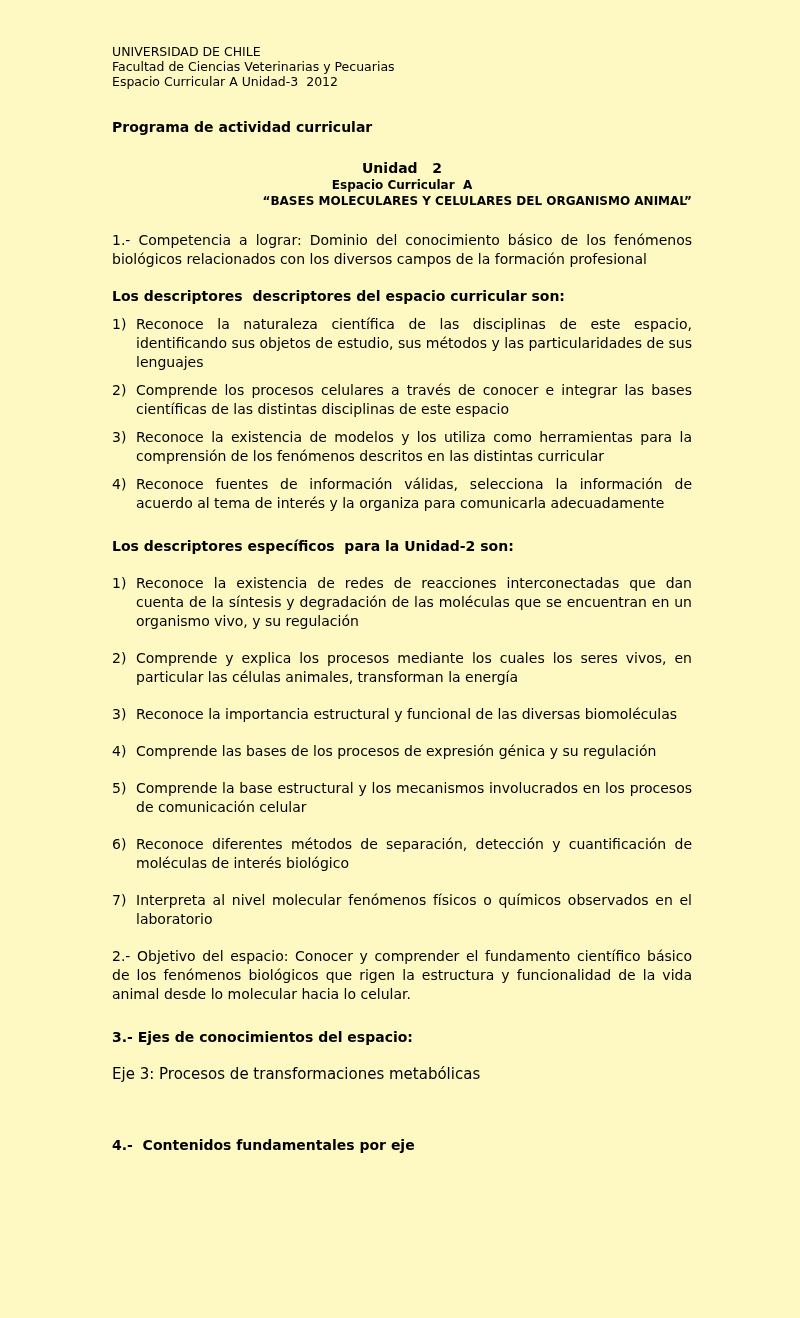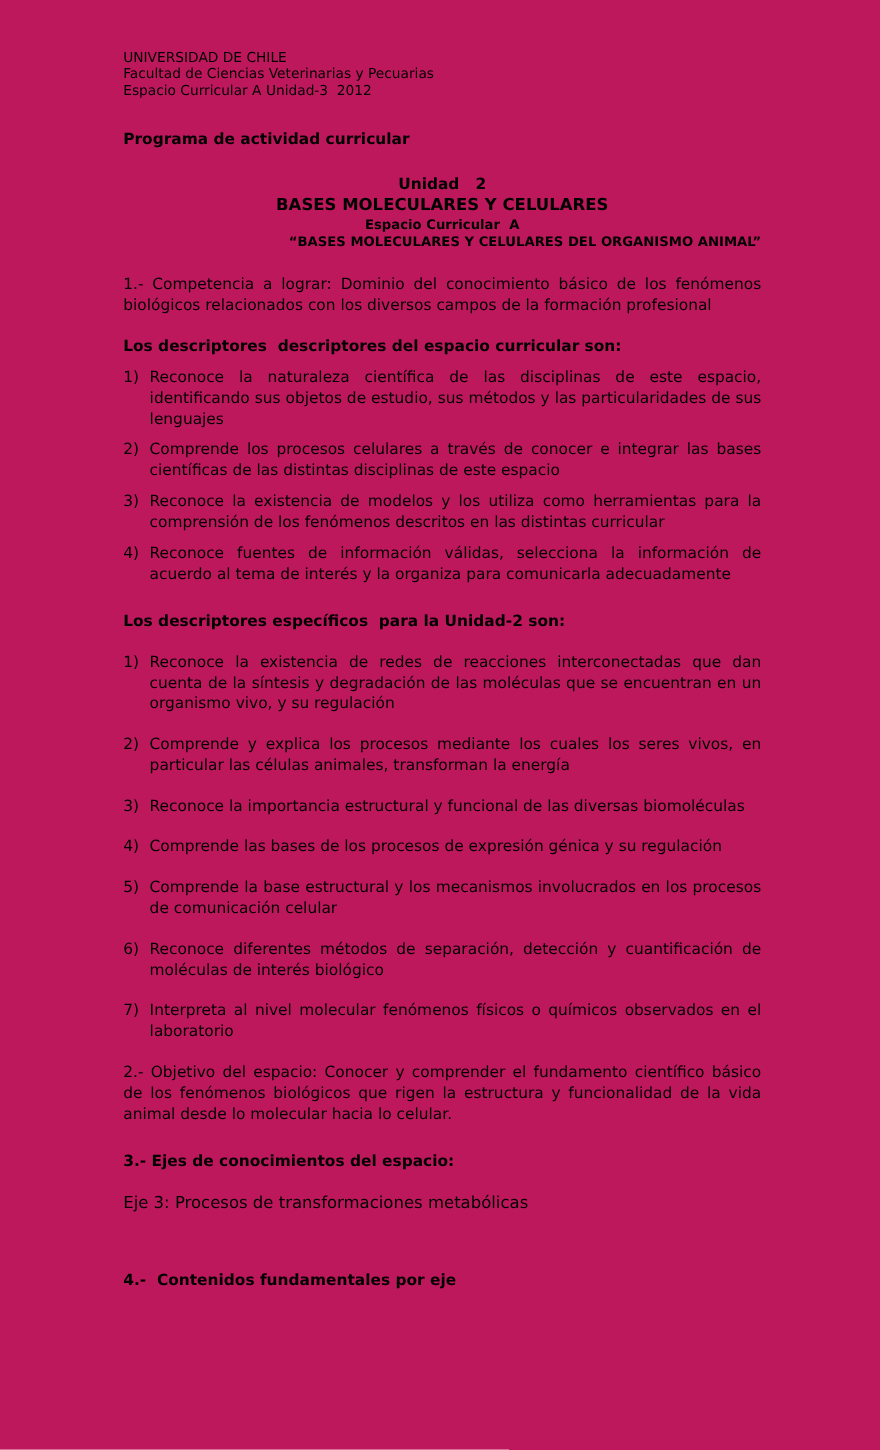--- a/index.html
+++ b/index.html
@@ -5,21 +5,21 @@
   html, body {
     margin: 0;
     padding: 0;
     background: #ffffff;
   }
   .page {
     position: relative;
     width: 800px;
     height: 1318px;
     margin: 0 auto;
-    background: #be185d;
+    background: #fef9c3;
     color: #000000;
     font-family: "DejaVu Sans", "Liberation Sans", sans-serif;
     box-sizing: border-box;
     overflow: hidden;
   }
   .content {
     position: absolute;
     left: 112px;
     top: 44px;
     width: 580px;
@@ -114,21 +114,20 @@
   <div class="content">
 
     <div class="hdr-line">UNIVERSIDAD DE CHILE</div>
     <div class="hdr-line">Facultad de Ciencias Veterinarias y Pecuarias</div>
     <div class="hdr-line">Espacio Curricular A Unidad-3  2012</div>
 
     <div class="doc-title">Programa de actividad curricular</div>
 
     <div class="unit-block">
       <div class="unit-line1">Unidad   2</div>
-      <div class="unit-line2">BASES MOLECULARES Y CELULARES</div>
       <div class="unit-line3">Espacio Curricular  A</div>
       <div class="unit-line4">“BASES MOLECULARES Y CELULARES DEL ORGANISMO ANIMAL”</div>
     </div>
 
     <div class="para sec-competencia"><span class="lead">1.- Competencia a lograr:</span><span> Dominio del conocimiento básico de los fenómenos biológicos relacionados con los diversos campos de la formación profesional</span></div>
 
     <div class="sec-heading">Los descriptores  descriptores del espacio curricular son:</div>
 
     <div class="list list-tight">
       <div class="list-item">

